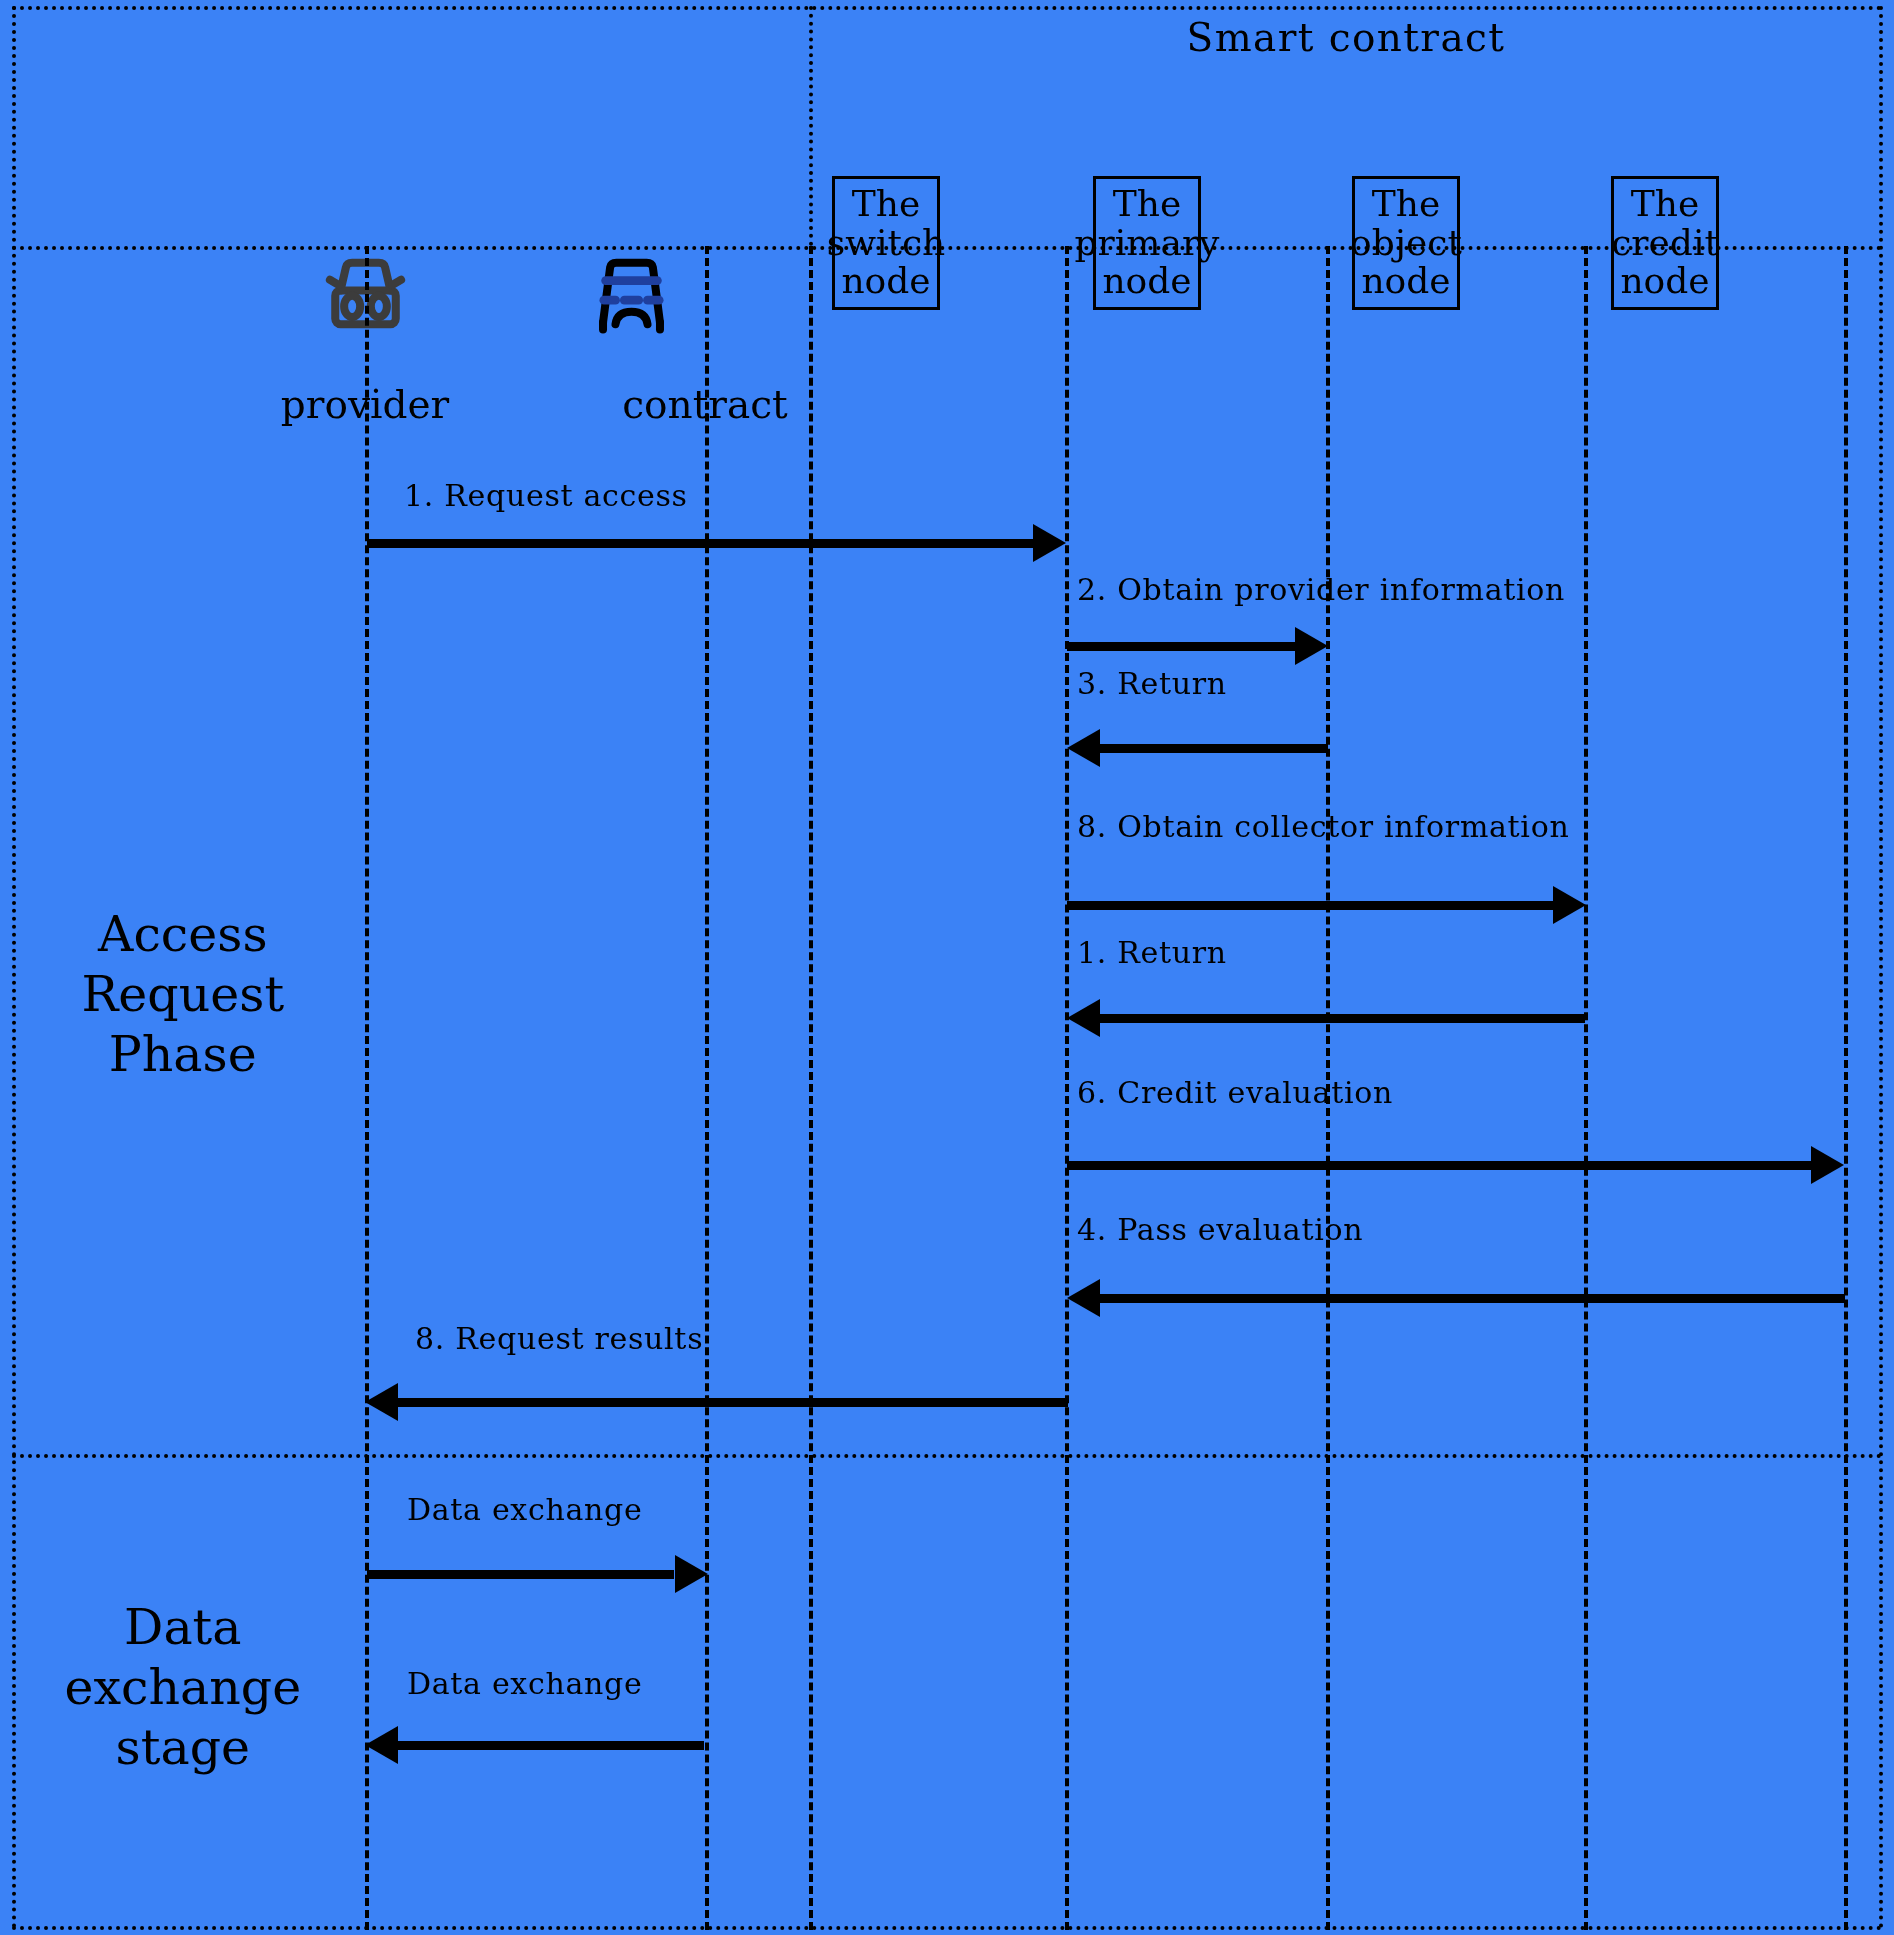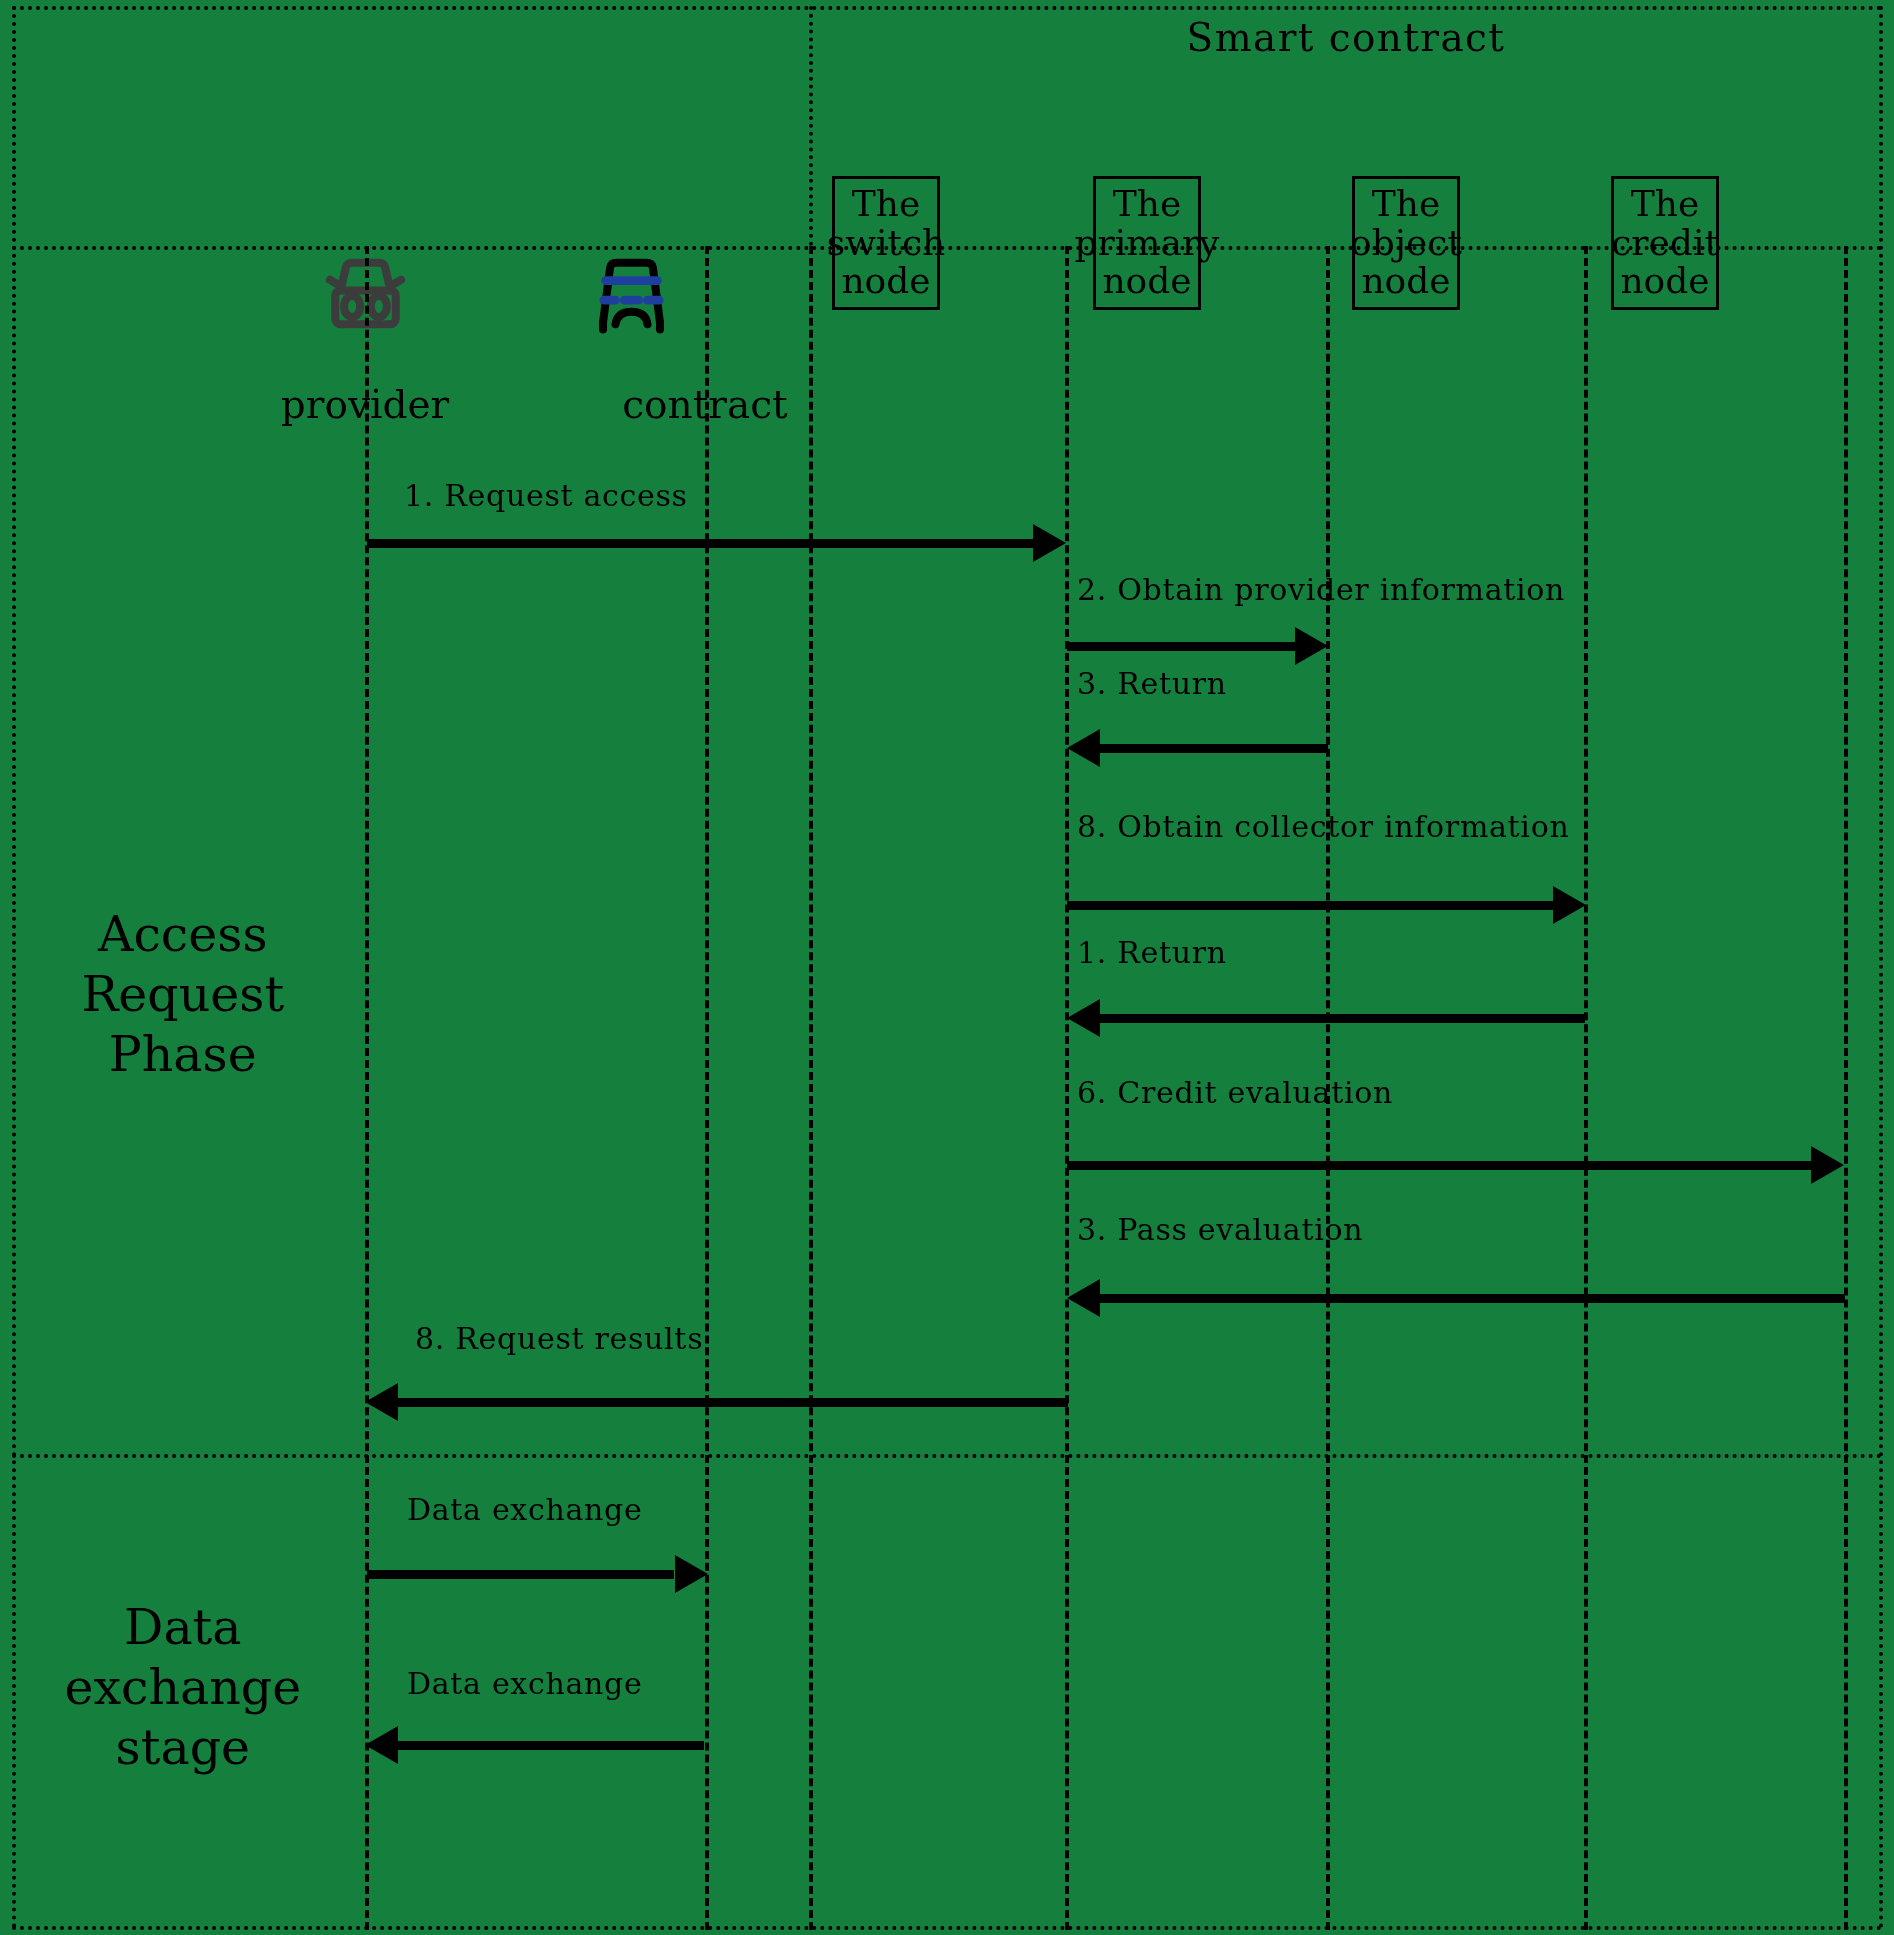--- a/index.html
+++ b/index.html
@@ -1,17 +1,17 @@
 <!DOCTYPE html>
 <html style="font-size:11px"><head>
 <meta charset="utf-8">
 <style>
   html,body{margin:0;padding:0;background:#ffffff;}
   body{font-family:"DejaVu Serif", serif;}
-  #stage{position:relative;width:1895px;height:1936px;background:#15803d;overflow:hidden;}
+  #stage{position:relative;width:1895px;height:1936px;background:#3b82f6;overflow:hidden;}
 
   
   .frame-outer{
     position:absolute;left:12.3px;top:5.5px;width:1871px;height:1924px;
     border:4.8px dotted #000;box-sizing:border-box;
   }
   .hdiv{position:absolute;left:12.3px;width:1871px;height:0;border-top:4.8px dotted #000;}
   .vdiv{position:absolute;top:5.5px;width:0;border-left:4.8px dotted #000;}
 
   
@@ -141,21 +141,21 @@
   <div class="arrow-head right" style="left:1553px;top:886px;"></div>
 
   <div class="msg-label" style="left:1077px;top:935px;">1. Return</div>
   <div class="arrow-line" style="left:1099px;top:1014px;width:486px;"></div>
   <div class="arrow-head left" style="left:1067px;top:999px;"></div>
 
   <div class="msg-label" style="left:1077px;top:1075px;">6. Credit evaluation</div>
   <div class="arrow-line" style="left:1067px;top:1161px;width:744px;"></div>
   <div class="arrow-head right" style="left:1811px;top:1146px;"></div>
 
-  <div class="msg-label" style="left:1077px;top:1212px;">3. Pass evaluation</div>
+  <div class="msg-label" style="left:1077px;top:1212px;">4. Pass evaluation</div>
   <div class="arrow-line" style="left:1099px;top:1294px;width:746px;"></div>
   <div class="arrow-head left" style="left:1067px;top:1279px;"></div>
 
   <div class="msg-label" style="left:415px;top:1321px;">8. Request results</div>
   <div class="arrow-line" style="left:397px;top:1398px;width:671px;"></div>
   <div class="arrow-head left" style="left:365px;top:1383px;"></div>
 
   <div class="msg-label" style="left:407px;top:1492px;">Data exchange</div>
   <div class="arrow-line" style="left:367px;top:1570px;width:307px;"></div>
   <div class="arrow-head right" style="left:675px;top:1555px;"></div>

